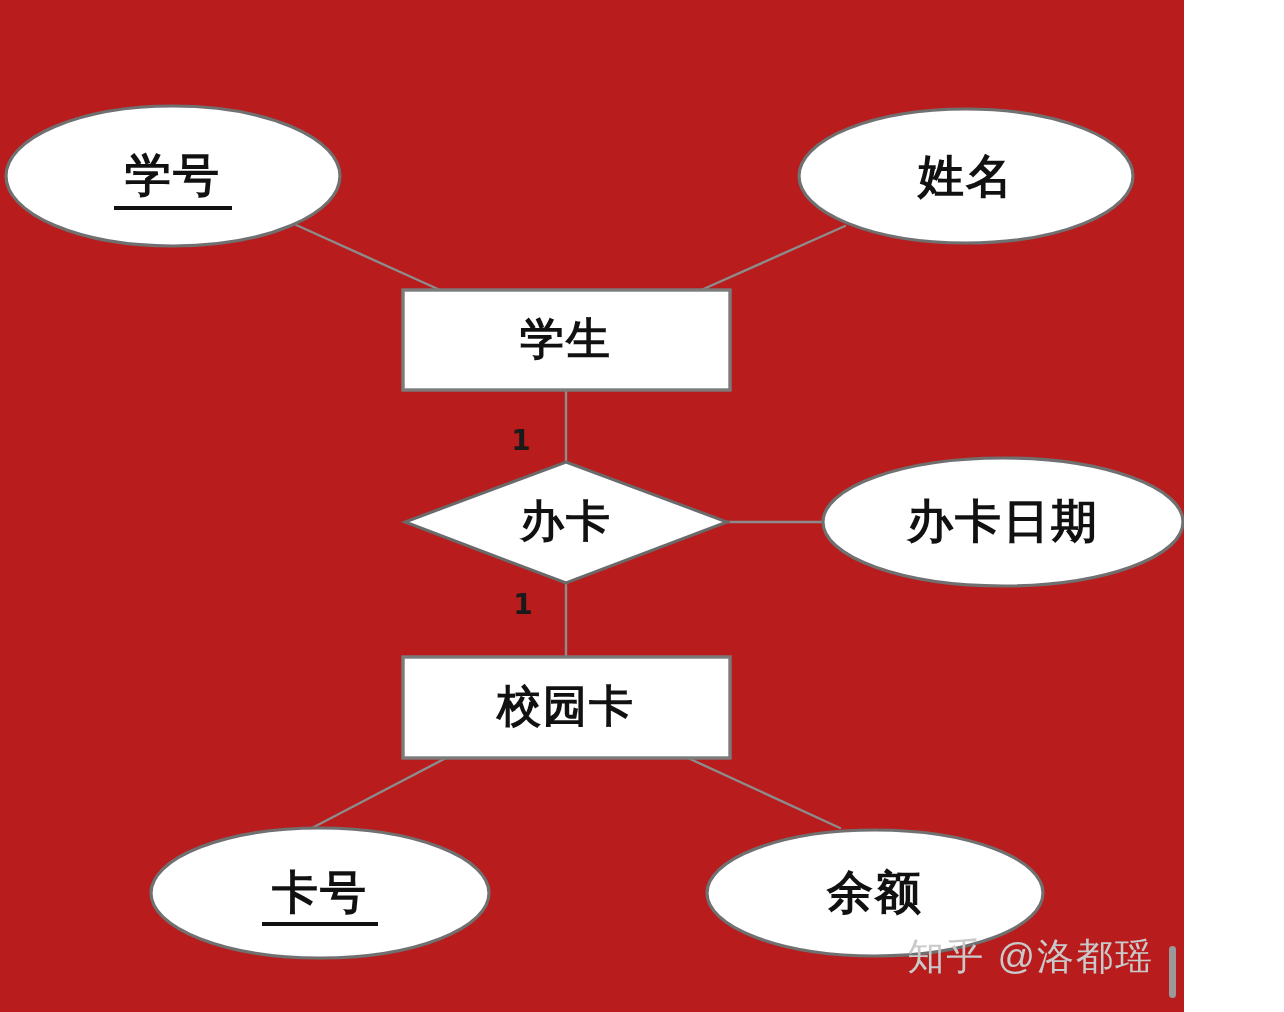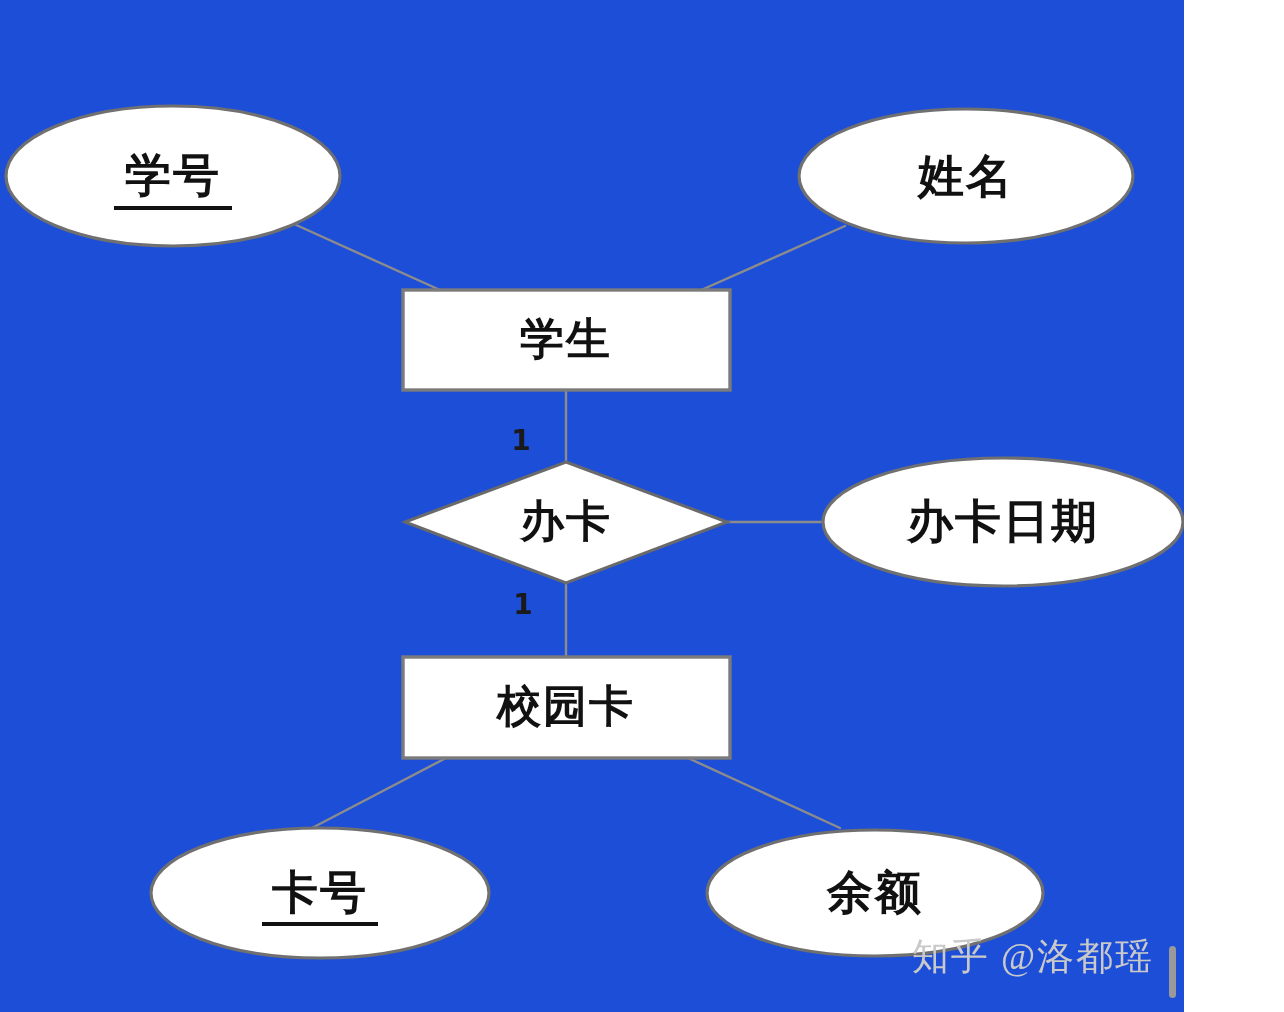--- a/index.html
+++ b/index.html
@@ -8,21 +8,21 @@
     padding: 0;
     background: #ffffff;
   }
   body {
     font-family: "DejaVu Sans", "Liberation Sans", sans-serif;
   }
   #canvas {
     position: relative;
     width: 1184px;
     height: 1012px;
-    background: #1d4ed8;
+    background: #b91c1c;
     overflow: hidden;
   }
   #er-svg {
     position: absolute;
     left: 0;
     top: 0;
     width: 1284px;
     height: 1012px;
     display: block;
   }
@@ -67,21 +67,21 @@
   }
   .pk-underline {
     stroke: #111111;
     stroke-width: 4;
     stroke-linecap: butt;
   }
   .watermark {
     position: absolute;
     right: 30px;
     bottom: 30px;
-    font-family: Liberation Serif, serif;
+    font-family: Liberation Sans, sans-serif;
     font-size: 37px;
     color: #c9c9c9;
     letter-spacing: 2px;
     white-space: nowrap;
     user-select: none;
   }
   .scroll-indicator {
     position: absolute;
     right: 8px;
     bottom: 14px;

